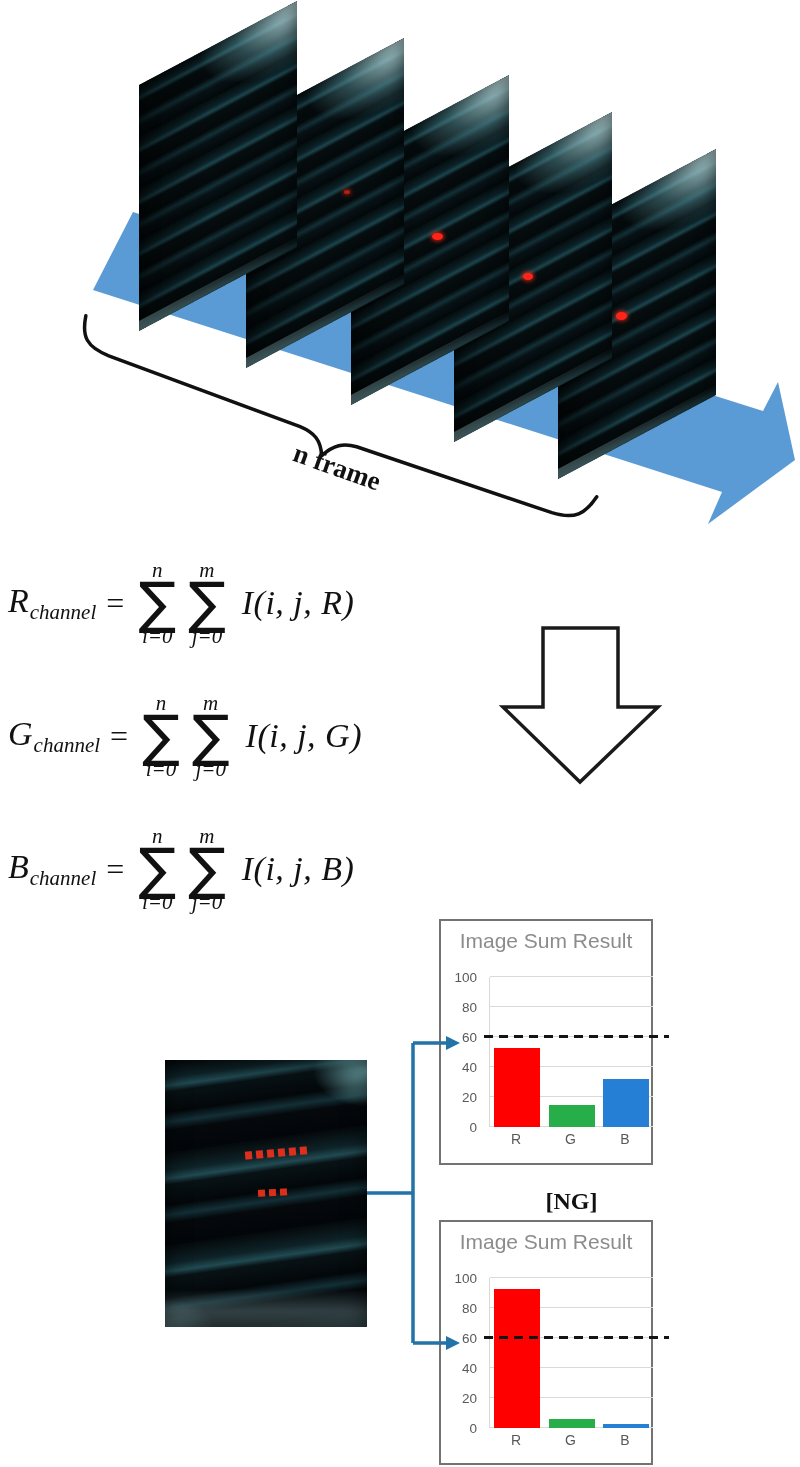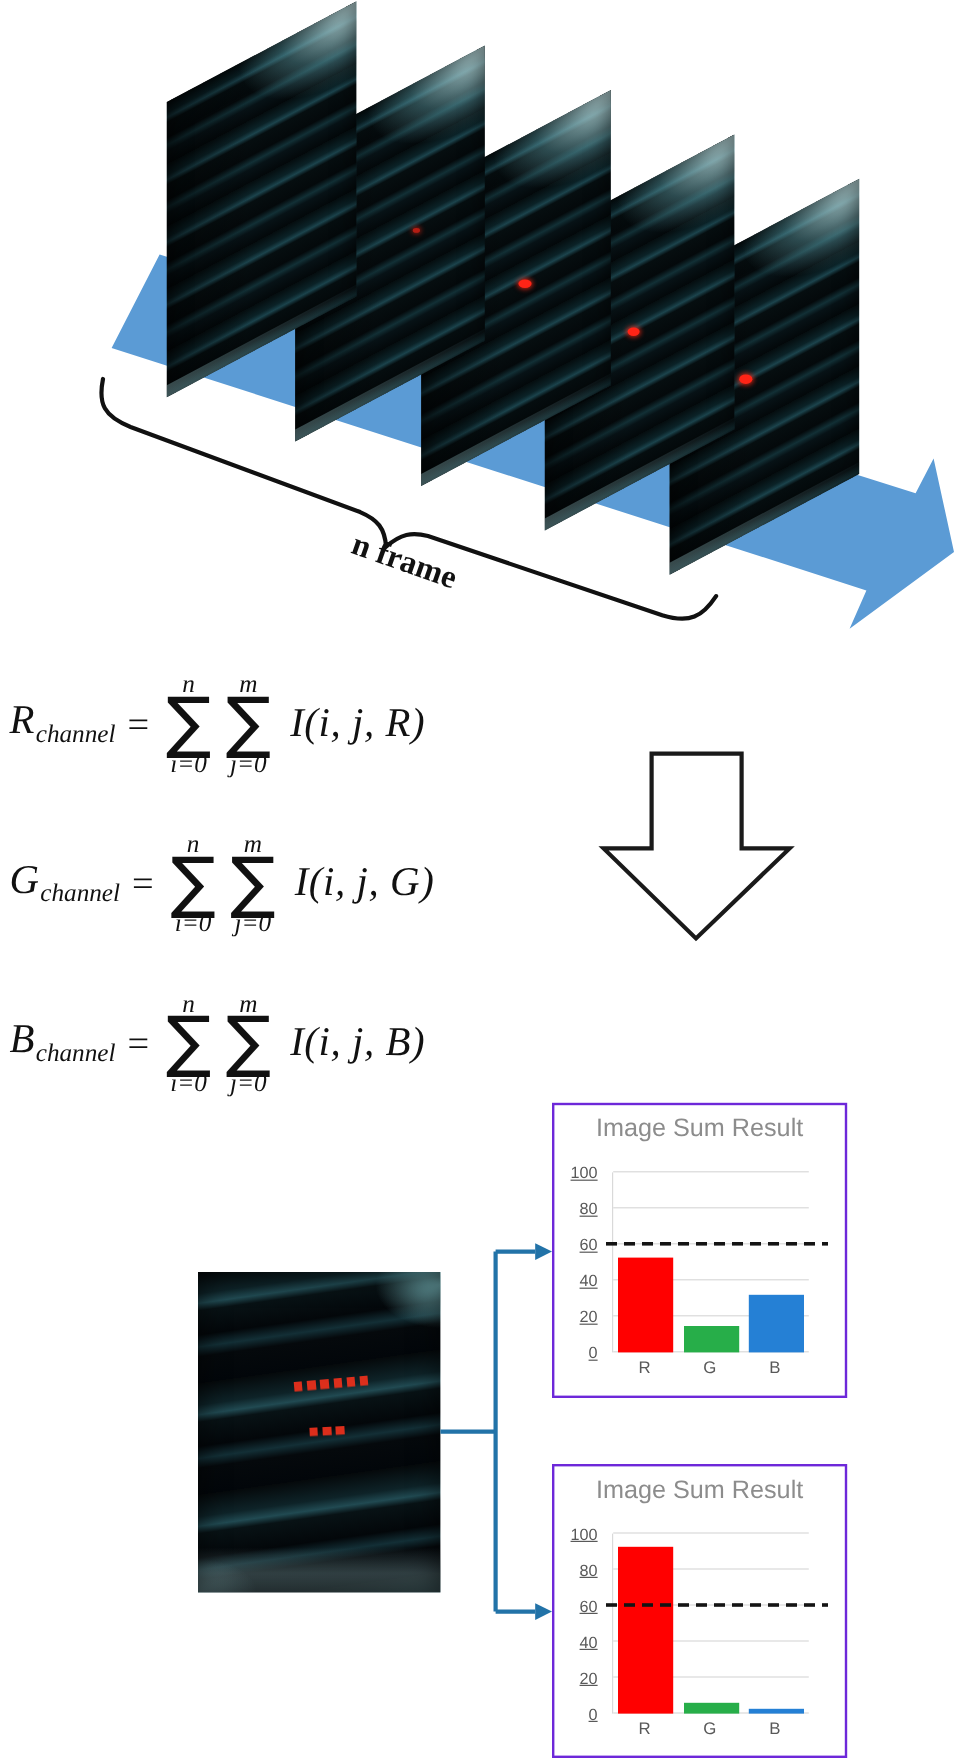--- a/index.html
+++ b/index.html
@@ -45,32 +45,32 @@
           #05090b 0px, #0e2328 18px, #214a52 26px, #081215 32px,
           #03070a 52px, #132f36 62px, #05090c 70px, #02060a 92px);
       box-shadow:inset 0 0 25px rgba(0,0,0,0.65);}
   .laser-mark{position:absolute;height:8px;z-index:3;opacity:0.95;filter:blur(0.6px);
       background:repeating-linear-gradient(90deg,#e8301c 0 7px, transparent 7px 11px);}
   
   .connector-svg{position:absolute;left:360px;top:1028px;z-index:4;}
   
   .panel-label{position:absolute;width:225px;text-align:center;
                font:bold 24px "Liberation Serif",serif;color:#111;}
-  .chart-box{position:absolute;left:460px;width:246px;background:#fff;
-             border:2px solid #6d28d9;box-sizing:border-box;}
+  .chart-box{position:absolute;left:439px;width:214px;background:#fff;
+             border:2px solid #737373;box-sizing:border-box;}
   .chart-title{position:absolute;left:0;top:8px;width:100%;text-align:center;
                font:21px "Liberation Sans",sans-serif;color:#8c8c8c;}
   .plot{position:absolute;left:48px;top:56px;width:163px;height:150px;
         border-left:1px solid #d9d9d9;}
   .gridline{position:absolute;left:0;right:0;height:1px;background:#d9d9d9;z-index:1;}
   .bar{position:absolute;bottom:0;width:46px;z-index:2;}
   .threshold{position:absolute;left:-6px;width:185px;height:3px;z-index:5;
              background:repeating-linear-gradient(90deg,#141414 0 9px, transparent 9px 15px);}
   .yticks{position:absolute;left:2px;top:56px;width:40px;height:150px;}
-  .ytick{position:absolute;right:6px;font:13.5px "Liberation Sans",sans-serif;color:#595959;text-decoration:underline;}
+  .ytick{position:absolute;right:6px;font:13.5px "Liberation Sans",sans-serif;color:#595959;}
   .xlabels{position:absolute;left:48px;width:163px;height:20px;}
   .xlabel{position:absolute;top:0;text-align:center;font:14px "Liberation Sans",sans-serif;color:#595959;}
 </style>
 </head>
 <body>
 
 <div id="canvas">
 
   <svg class="flow-arrow-svg" width="800" height="560" viewBox="0 0 800 560">
     <polygon points="133,212 763,411 778,382 795,460 708,524 722,492 93,290" fill="#5b9bd5"></polygon>
@@ -175,20 +175,21 @@
         <div class="bar" style="left: 112.833px; height: 48px; background: rgb(37, 128, 213);"></div>
         <div class="threshold" style="bottom: 89px;"></div>
       </div>
     <div class="xlabels" style="top:210px">
         <div class="xlabel" style="left: 0px; width: 54.3333px;">R</div>
         <div class="xlabel" style="left: 54.3333px; width: 54.3333px;">G</div>
         <div class="xlabel" style="left: 108.667px; width: 54.3333px;">B</div>
       </div>
   </div>
 
+  <div class="panel-label" style="left:459px;top:1188px">[NG]</div>
   <div class="chart-box" style="top:1220px;height:245px">
     <div class="chart-title">Image Sum Result</div>
     <div class="yticks">
         <div class="ytick" style="bottom: -8px;">0</div>
         <div class="ytick" style="bottom: 22px;">20</div>
         <div class="ytick" style="bottom: 52px;">40</div>
         <div class="ytick" style="bottom: 82px;">60</div>
         <div class="ytick" style="bottom: 112px;">80</div>
         <div class="ytick" style="bottom: 142px;">100</div>
       </div>

